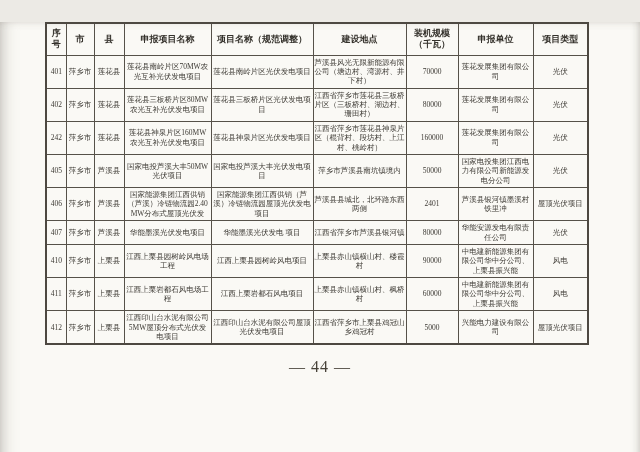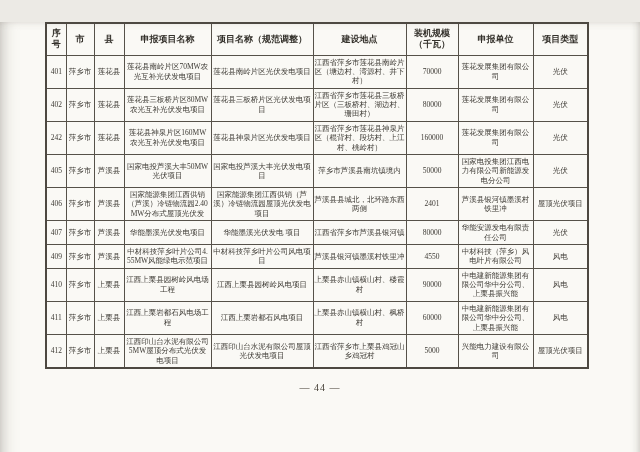--- a/index.html
+++ b/index.html
@@ -40,21 +40,21 @@
   table.doc th{
     font-size:9px;
     font-weight:bold;
     padding:4px 1px;
     color:#34312b;
   }
   table.doc{border:2px solid #4d4841;}
   .footer{
     margin-top:13px;
     text-align:center;
-    font-size:10px;
+    font-size:16px;
     color:#474239;
     letter-spacing:1px;
     font-family:Liberation Serif, serif;
   }
 </style>
 </head>
 <body>
 
 <div class="page">
 
@@ -83,21 +83,21 @@
         <th>项目类型</th>
       </tr>
     </thead>
     <tbody id="table-body">
         <tr>
           <td>401</td>
           <td>萍乡市</td>
           <td>莲花县</td>
           <td>莲花县南岭片区70MW农光互补光伏发电项目</td>
           <td>莲花县南岭片区光伏发电项目</td>
-          <td>江西省萍乡市莲花县南岭片区（塘边村、湾源村、井下村）</td>
+          <td>芦溪县风光无限新能源有限公司（塘边村、湾源村、井下村）</td>
           <td>70000</td>
           <td>莲花发展集团有限公司</td>
           <td>光伏</td>
         </tr>
         <tr>
           <td>402</td>
           <td>萍乡市</td>
           <td>莲花县</td>
           <td>莲花县三板桥片区80MW农光互补光伏发电项目</td>
           <td>莲花县三板桥片区光伏发电项目</td>
@@ -144,31 +144,20 @@
           <td>萍乡市</td>
           <td>芦溪县</td>
           <td>华能墨溪光伏发电项目</td>
           <td>华能墨溪光伏发电 项目</td>
           <td>江西省萍乡市芦溪县银河镇</td>
           <td>80000</td>
           <td>华能安源发电有限责任公司</td>
           <td>光伏</td>
         </tr>
         <tr>
-          <td>409</td>
-          <td>萍乡市</td>
-          <td>芦溪县</td>
-          <td>中材科技萍乡叶片公司4.55MW风能绿电示范项目</td>
-          <td>中材科技萍乡叶片公司风电项目</td>
-          <td>芦溪县银河镇墨溪村铁里冲</td>
-          <td>4550</td>
-          <td>中材科技（萍乡）风电叶片有限公司</td>
-          <td>风电</td>
-        </tr>
-        <tr>
           <td>410</td>
           <td>萍乡市</td>
           <td>上栗县</td>
           <td>江西上栗县园树岭风电场工程</td>
           <td>江西上栗县园树岭风电项目</td>
           <td>上栗县赤山镇横山村、楼霞村</td>
           <td>90000</td>
           <td>中电建新能源集团有限公司华中分公司、上栗县振兴能</td>
           <td>风电</td>
         </tr>

